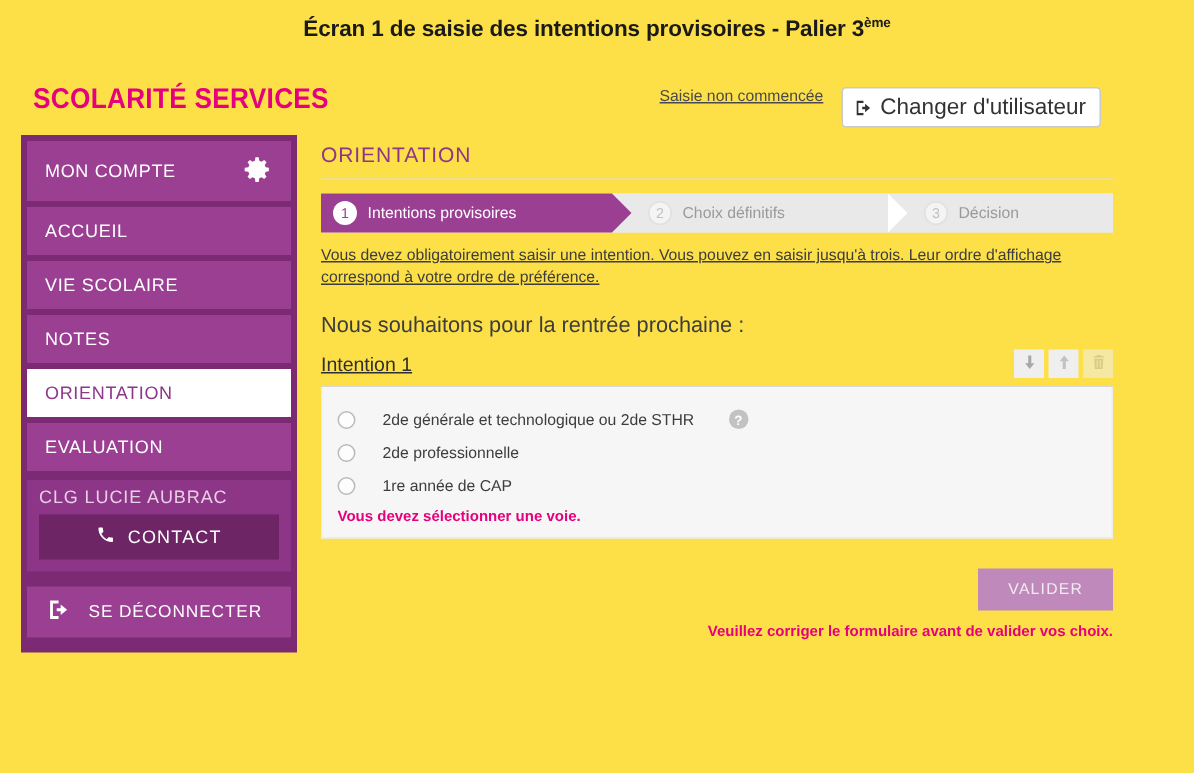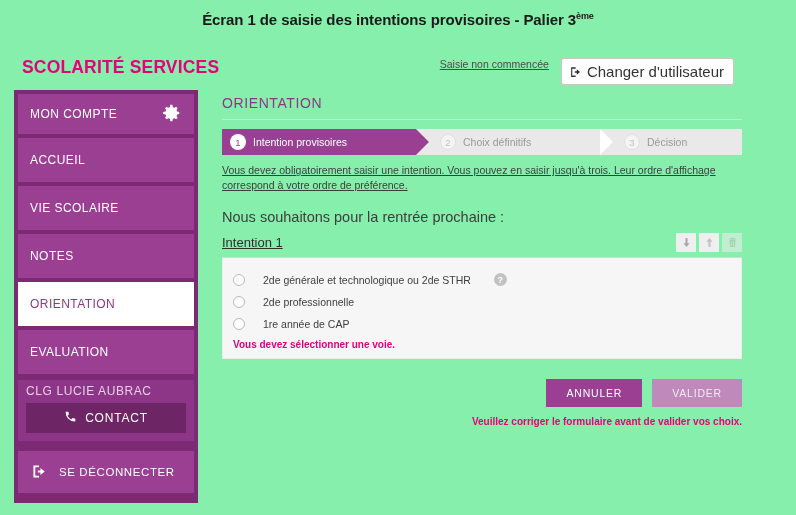--- a/index.html
+++ b/index.html
@@ -7,21 +7,21 @@
     margin: 0;
     padding: 0;
     background: #ffffff;
     font-family: "Liberation Sans", sans-serif;
   }
   #page {
     position: relative;
     width: 796px;
     height: 515px;
     overflow: hidden;
-    background: #86efac;
+    background: #fde047;
   }
 
   
   .page-title {
     text-align: center;
     font-size: 15px;
     font-weight: bold;
     color: #1a1a1a;
     padding-top: 11px;
     letter-spacing: -0.1px;
@@ -76,39 +76,39 @@
     color: #333;
     white-space: nowrap;
     cursor: pointer;
   }
   .switch-user-btn svg { display:block; }
 
   
   .layout {
     position: relative;
     margin-top: 2px;
-    padding-left: 14px;
+    padding-left: 6px;
   }
 
   
   .sidebar {
     position: absolute;
     left: 14px;
     top: 0;
     width: 184px;
     background: #7b2a73;
     padding: 4px 0 6px 0;
   }
   .nav-item {
     display: flex;
     align-items: center;
     justify-content: space-between;
     background: #9b3f93;
     color: #ffffff;
-    height: 44px;
+    height: 32px;
     margin: 0 4px 4px 4px;
     padding: 0 12px;
     font-size: 12px;
     letter-spacing: 0.45px;
     cursor: pointer;
     box-sizing: border-box;
   }
   .nav-item.account { height: 40px; }
   .nav-item.active {
     background: #ffffff;
@@ -137,21 +137,21 @@
     font-size: 12px;
     letter-spacing: 0.8px;
     cursor: pointer;
   }
   .logout-wrap {
     margin: 10px 4px 4px 4px;
   }
   .logout-btn {
     background: #9b3f93;
     color: #ffffff;
-    height: 42px;
+    height: 34px;
     display: flex;
     align-items: center;
     gap: 12px;
     padding-left: 14px;
     font-size: 11.5px;
     letter-spacing: 0.6px;
     cursor: pointer;
   }
 
   
@@ -416,21 +416,21 @@
     </nav>
 
     <main class="main">
       <div class="section-title">ORIENTATION</div>
       <div class="rule"></div>
 
       
       <div class="stepper">
         <div class="step done">
           <span class="num">1</span>
-          <span>Intention provisoires</span>
+          <span>Intentions provisoires</span>
         </div>
         <div class="step todo s2 sep">
           <span class="num">2</span>
           <span>Choix définitifs</span>
         </div>
         <div class="step todo s3 sep">
           <span class="num">3</span>
           <span>Décision</span>
         </div>
       </div>
@@ -485,21 +485,20 @@
           <div class="radio-row">
             <span class="radio-dot"></span>
             <span>1re année de CAP</span>
           </div>
           <div class="field-error">Vous devez sélectionner une voie.</div>
         </div>
       </div>
 
 
       <div class="footer-actions">
-        <button class="btn-cancel">ANNULER</button>
         <button class="btn-validate">VALIDER</button>
       </div>
 
       <div class="form-error">Veuillez corriger le formulaire avant de valider vos choix.</div>
     </main>
 
   </div>
 </div>
 
 </body></html>

